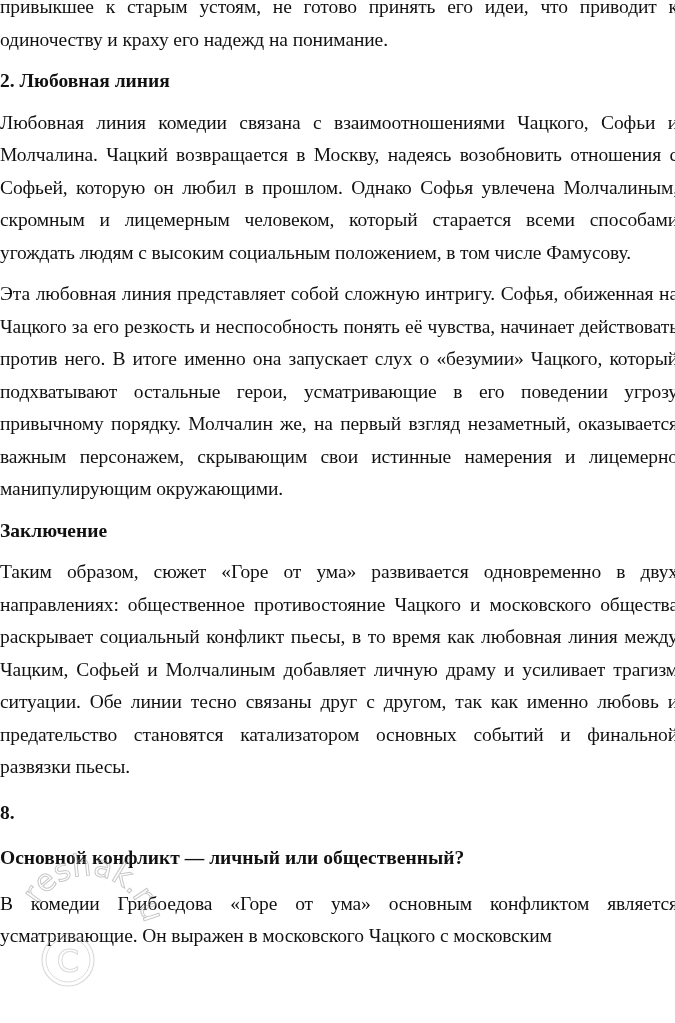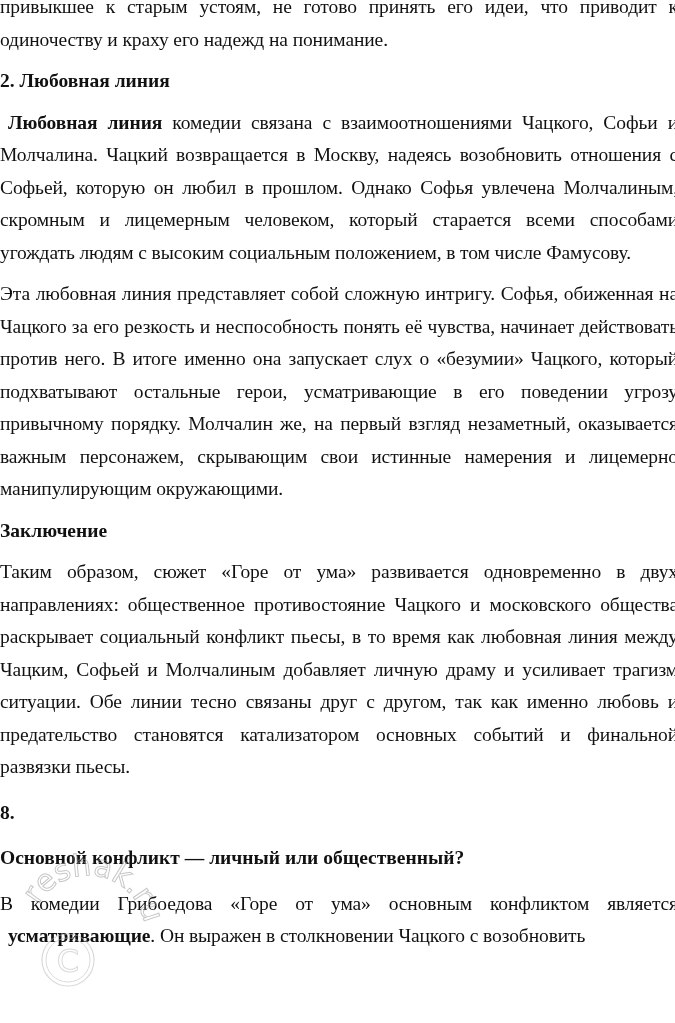--- a/index.html
+++ b/index.html
@@ -8,21 +8,21 @@
     font-family: "Liberation Serif", serif; color: #111111;
   }
   .page { position: absolute; left: 0; top: -9px; width: 678px; }
   .p {
     font-size: 19.5px; line-height: 32.5px; margin: 0; text-align: justify;
     text-align-last: left; letter-spacing: -0.1px;
   }
   .h { font-weight: bold; font-size: 19.5px; line-height: 32.5px; margin: 0; }
   .gap { height: 9px; }
   .gap2 { height: 13px; }
-  b { font-weight: bold; padding-left: 8px; }
+  b { font-weight: normal; }
   .watermark {
     position: absolute; left: 18px; top: 850px; width: 150px; height: 150px;
     pointer-events: none; opacity: 0.55;
   }
 </style>
 </head>
 <body>
 
 <div class="page">
   <p class="p">привыкшее к старым устоям, не готово принять его идеи, что приводит к одиночеству и краху его надежд на понимание.</p>
@@ -34,21 +34,21 @@
   <p class="p">Эта любовная линия представляет собой сложную интригу. Софья, обиженная на Чацкого за его резкость и неспособность понять её чувства, начинает действовать против него. В итоге именно она запускает слух о «безумии» Чацкого, который подхватывают остальные герои, усматривающие в его поведении угрозу привычному порядку. Молчалин же, на первый взгляд незаметный, оказывается важным персонажем, скрывающим свои истинные намерения и лицемерно манипулирующим окружающими.</p>
   <div class="gap"></div>
   <p class="h">Заключение</p>
   <div class="gap"></div>
   <p class="p">Таким образом, сюжет «Горе от ума» развивается одновременно в двух направлениях: общественное противостояние Чацкого и московского общества раскрывает социальный конфликт пьесы, в то время как любовная линия между Чацким, Софьей и Молчалиным добавляет личную драму и усиливает трагизм ситуации. Обе линии тесно связаны друг с другом, так как именно любовь и предательство становятся катализатором основных событий и финальной развязки пьесы.</p>
   <div class="gap2"></div>
   <p class="h">8.</p>
   <div class="gap2"></div>
   <p class="h">Основной конфликт — личный или общественный?</p>
   <div class="gap2"></div>
-  <p class="p"><span>В комедии Грибоедова «Горе от ума» основным конфликтом является </span><b>усматривающие</b><span>. Он выражен в столкновении Чацкого с возобновить</span></p>
+  <p class="p"><span>В комедии Грибоедова «Горе от ума» основным конфликтом является </span><b>усматривающие</b><span>. Он выражен в московского Чацкого с московским</span></p>
 </div>
 
 <div class="watermark">
   <svg width="150" height="150" viewBox="0 0 150 150">
     <defs>
       <path id="arc" d="M 20 55 A 55 55 0 0 1 120 110" fill="none"></path>
     </defs>
     <text font-family="DejaVu Sans, sans-serif" font-size="30" fill="none" stroke="#999" stroke-width="1">
       <textPath href="#arc">reshak.ru</textPath>
     </text>

